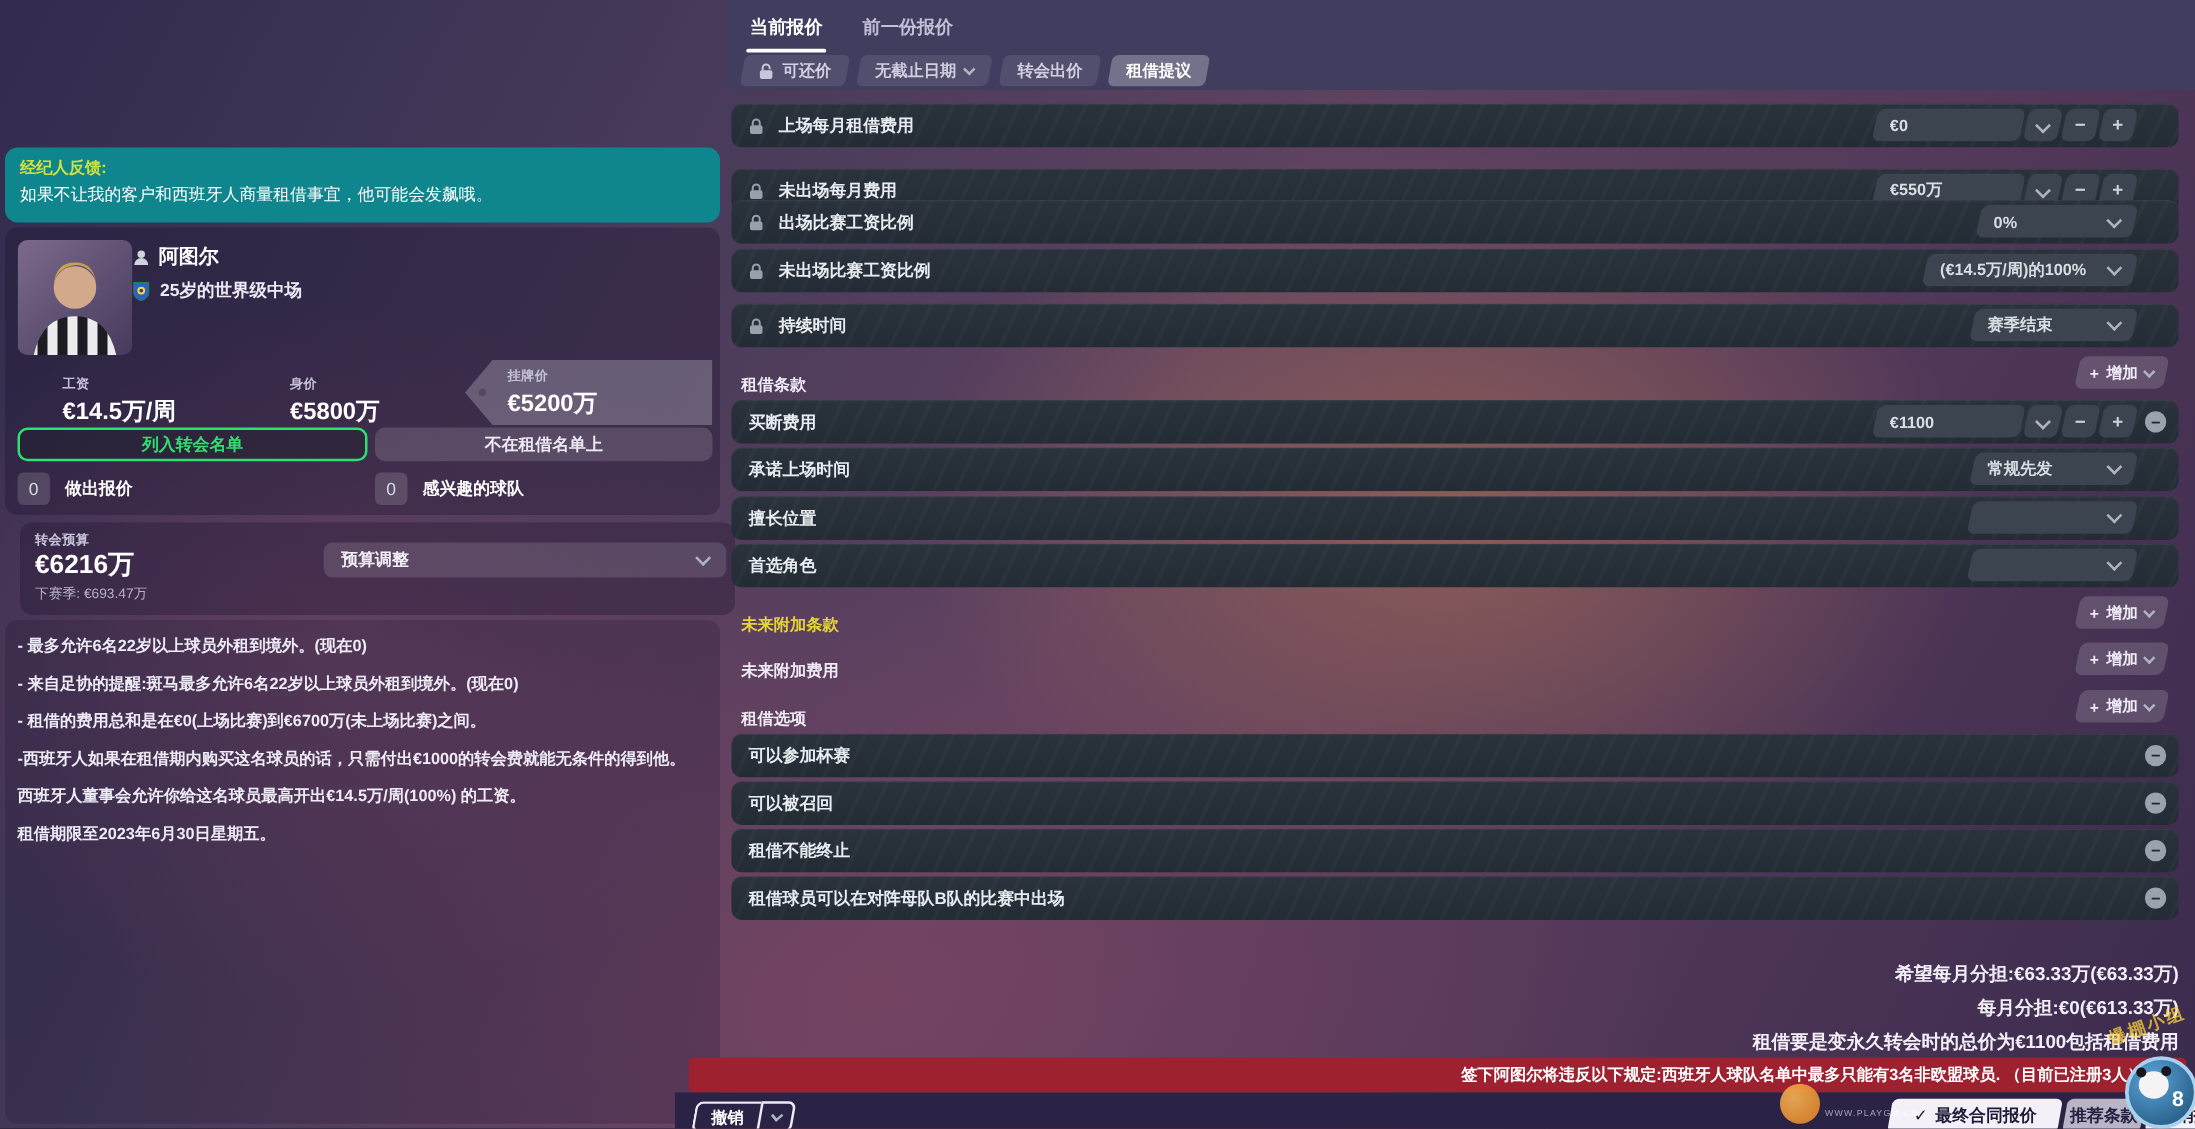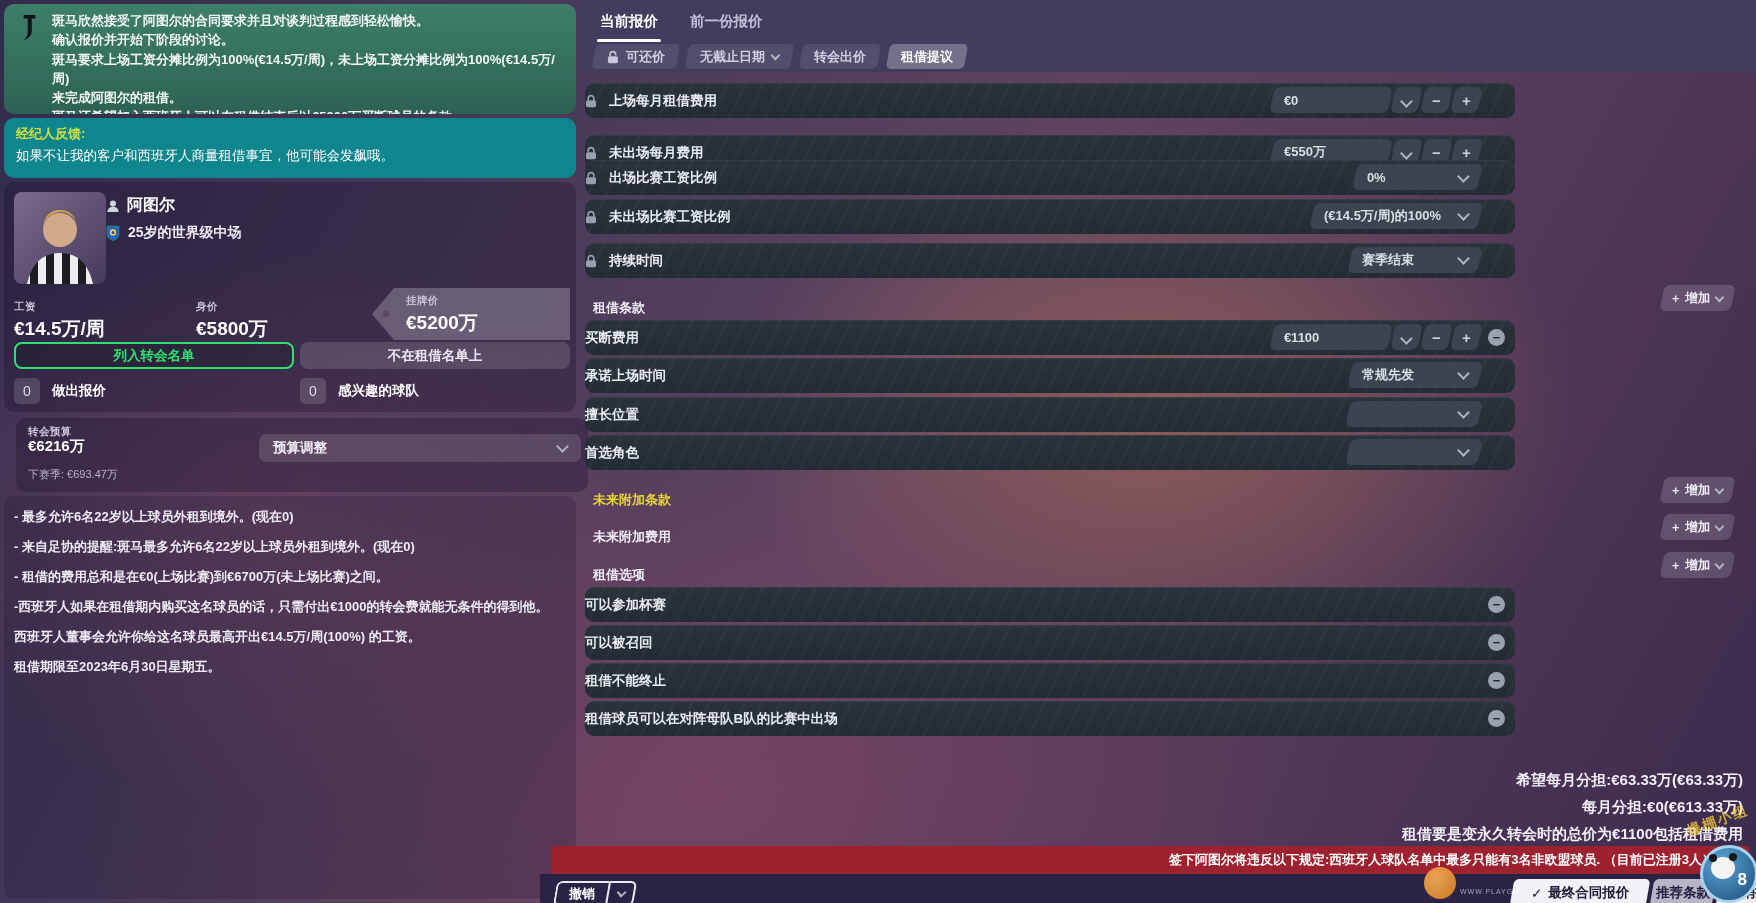--- a/index.html
+++ b/index.html
@@ -19,60 +19,60 @@
   .agent-title{position:absolute;left:12px;top:7px;font-size:13px;font-weight:700;color:#cfe23c;}
   .agent-body{position:absolute;left:12px;top:29px;font-size:13.5px;font-weight:400;color:#ffffff;}
   #player-panel{top:182px;height:230px;background:rgba(25,17,45,.32);}
   .photo{position:absolute;left:10px;top:10px;width:92px;height:92px;border-radius:8px;overflow:hidden;}
   .pname-row{position:absolute;left:102px;top:13px;display:flex;align-items:center;gap:7px;}
   .pname{font-size:16px;font-weight:700;}
   .pdesc-row{position:absolute;left:102px;top:42px;display:flex;align-items:center;gap:8px;}
   .pdesc{font-size:14px;color:#eceaf4;font-weight:600;}
   .stat-label{font-size:10.5px;color:#c5c1d6;letter-spacing:.4px;font-weight:600;}
   .stat-value{font-size:19px;color:#fff;font-weight:600;margin-top:2px;}
-  .stat{position:absolute;top:118px;}
+  .stat{position:absolute;top:118px;margin-left:36px;}
   .tag{position:absolute;left:368px;top:106px;width:198px;height:52px;background:rgba(235,233,245,.26);
     clip-path:polygon(22px 0,100% 0,100% 100%,22px 100%,0 50%);}
   .tag-hole{position:absolute;left:11px;top:23px;width:6px;height:6px;border-radius:50%;background:#5a4660;}
   .tag .stat-label{position:absolute;left:34px;top:6px;}
   .tag .stat-value{position:absolute;left:34px;top:20px;}
   .btn-green{position:absolute;left:10px;top:160px;width:280px;height:27px;border:2px solid #2de070;border-radius:8px;
     color:#2de070;font-size:13.5px;font-weight:700;display:flex;align-items:center;justify-content:center;background:rgba(10,25,20,.25);box-sizing:border-box;}
   .btn-grey{position:absolute;left:296px;top:160px;width:270px;height:27px;background:rgba(255,255,255,.14);border-radius:8px;
     color:#ece9f4;font-size:13.5px;font-weight:600;display:flex;align-items:center;justify-content:center;}
   .counter{position:absolute;top:196px;display:flex;align-items:center;gap:12px;}
   .csq{width:26px;height:26px;border-radius:5px;background:rgba(255,255,255,.15);color:#d9dde7;font-size:14px;
     display:flex;align-items:center;justify-content:center;}
   .clabel{font-size:13.5px;font-weight:700;color:#fff;}
   #budget-panel{top:418px;height:74px;background:rgba(25,17,45,.32);margin-left:12px;}
   .b-label{position:absolute;left:12px;top:7px;font-size:10.5px;color:#c9c5da;letter-spacing:.4px;font-weight:600;}
-  .b-amount{position:absolute;left:12px;top:19px;font-size:15px;font-weight:600;}
+  .b-amount{position:absolute;left:12px;top:19px;font-size:21px;font-weight:600;}
   .b-next{position:absolute;left:12px;top:49px;font-size:11px;color:#b7b1c9;}
   .b-adjust{position:absolute;left:243px;top:16px;width:322px;height:28px;background:rgba(255,255,255,.13);border-radius:7px;
     display:flex;align-items:center;box-sizing:border-box;padding:0 14px;font-size:13.5px;font-weight:700;color:#f2eff8;justify-content:space-between;}
   #notes-panel{top:496px;height:403px;background:rgba(25,17,45,.22);padding:6px 12px 0 10px;}
   .note{line-height:30px;font-size:13px;color:#edebf5;font-weight:600;white-space:nowrap;}
   .note.red{color:#ff5a57;font-weight:700;}
   
   #top-strip{position:absolute;left:582px;top:0;right:0;height:72px;background:#413d5f;}
   .tab{position:absolute;top:12px;font-size:14.5px;cursor:default;}
   .tab.active{color:#fff;font-weight:700;}
   .tab.idle{color:#c3bfd8;font-weight:600;}
   .tab-underline{position:absolute;left:597px;top:39px;width:64px;height:3px;background:#fff;border-radius:2px;}
   #filters{position:absolute;left:594px;top:44px;display:flex;gap:9px;}
   .chip{height:25px;background:rgba(255,255,255,.09);border-radius:5px;transform:skewX(-10deg);
     display:flex;align-items:center;padding:0 13px;color:#d2cee2;font-size:13px;font-weight:600;}
   .chip>span{transform:skewX(10deg);display:flex;align-items:center;gap:7px;}
   .chip.active{background:rgba(255,255,255,.27);color:#fff;font-weight:700;}
-  .r-row{position:absolute;left:585px;width:930px;height:35px;border-radius:9px;box-sizing:border-box;
+  .r-row{position:absolute;left:585px;width:1158px;height:35px;border-radius:9px;box-sizing:border-box;
     background:
       repeating-linear-gradient(115deg, rgba(255,255,255,.022) 0 3px, transparent 3px 16px),
       linear-gradient(180deg,#2a323c,#232b34);
     box-shadow:inset 0 1px 0 rgba(255,255,255,.05);
-    display:flex;align-items:center;}
+    display:flex;align-items:center;padding-left:14px;}
   .r-label{font-size:13.5px;color:#e9edf1;font-weight:600;}
   .lk{width:12px;height:14px;margin-right:12px;flex:none;}
   .lkp{fill:none;stroke:#98a0ac;stroke-width:1.6;}
   .lkr{fill:#98a0ac;}
   .lk.lt .lkp{stroke:#c9c5da;} .lk.lt .lkr{fill:#c9c5da;}
   .ctrl{position:absolute;right:35px;top:4px;height:26px;display:flex;gap:3px;align-items:center;}
   .vbox{height:26px;background:#3b444f;border-radius:6px;transform:skewX(-12deg);display:flex;align-items:center;
     box-sizing:border-box;color:#d9dee5;font-size:13px;font-weight:600;}
   .vbox .in{transform:skewX(12deg);width:100%;padding:0 12px;box-sizing:border-box;}
   .sb{display:flex;justify-content:space-between;align-items:center;}
@@ -121,32 +121,20 @@
   #wm-badge .face{position:absolute;left:8px;top:9px;width:24px;height:22px;border-radius:50%;background:#f4f4f4;}
   #wm-badge .ear1,#wm-badge .ear2{position:absolute;width:8px;height:8px;border-radius:50%;background:#17171c;}
   #wm-badge .ear1{left:6px;top:6px;} #wm-badge .ear2{left:26px;top:5px;}
   #wm-badge .num{position:absolute;right:8px;bottom:10px;color:#fff;font-size:17px;font-weight:800;}
 </style>
 </head>
 <body>
 
 <div id="app">
 
-  <div class="lpanel" id="msg-panel">
-    <svg class="club-badge" viewBox="0 0 18 26">
-      <path d="M4 1h11v3.2h-3.4v11.4c0 4.4-2.6 7.2-7.6 8.6 3.2-2.6 3.8-5.2 3.8-8.6V4.2H4z" fill="#12121a"></path>
-    </svg>
-    <div class="msg-lines">
-      <div>斑马欣然接受了阿图尔的合同要求并且对谈判过程感到轻松愉快。</div>
-      <div>确认报价并开始下阶段的讨论。</div>
-      <div>斑马要求上场工资分摊比例为100%(€14.5万/周)，未上场工资分摊比例为100%(€14.5万/周)</div>
-      <div>来完成阿图尔的租借。</div>
-      <div>斑马还希望加入西班牙人可以在租借结束后以€5200万买断球员的条款。</div>
-    </div>
-  </div>
 
   <div class="lpanel" id="agent-panel">
     <div class="agent-title">经纪人反馈:</div>
     <div class="agent-body">如果不让我的客户和西班牙人商量租借事宜，他可能会发飙哦。</div>
   </div>
 
   <div class="lpanel" id="player-panel">
     <div class="photo">
       <svg width="92" height="92" viewBox="0 0 92 92">
         <defs>

